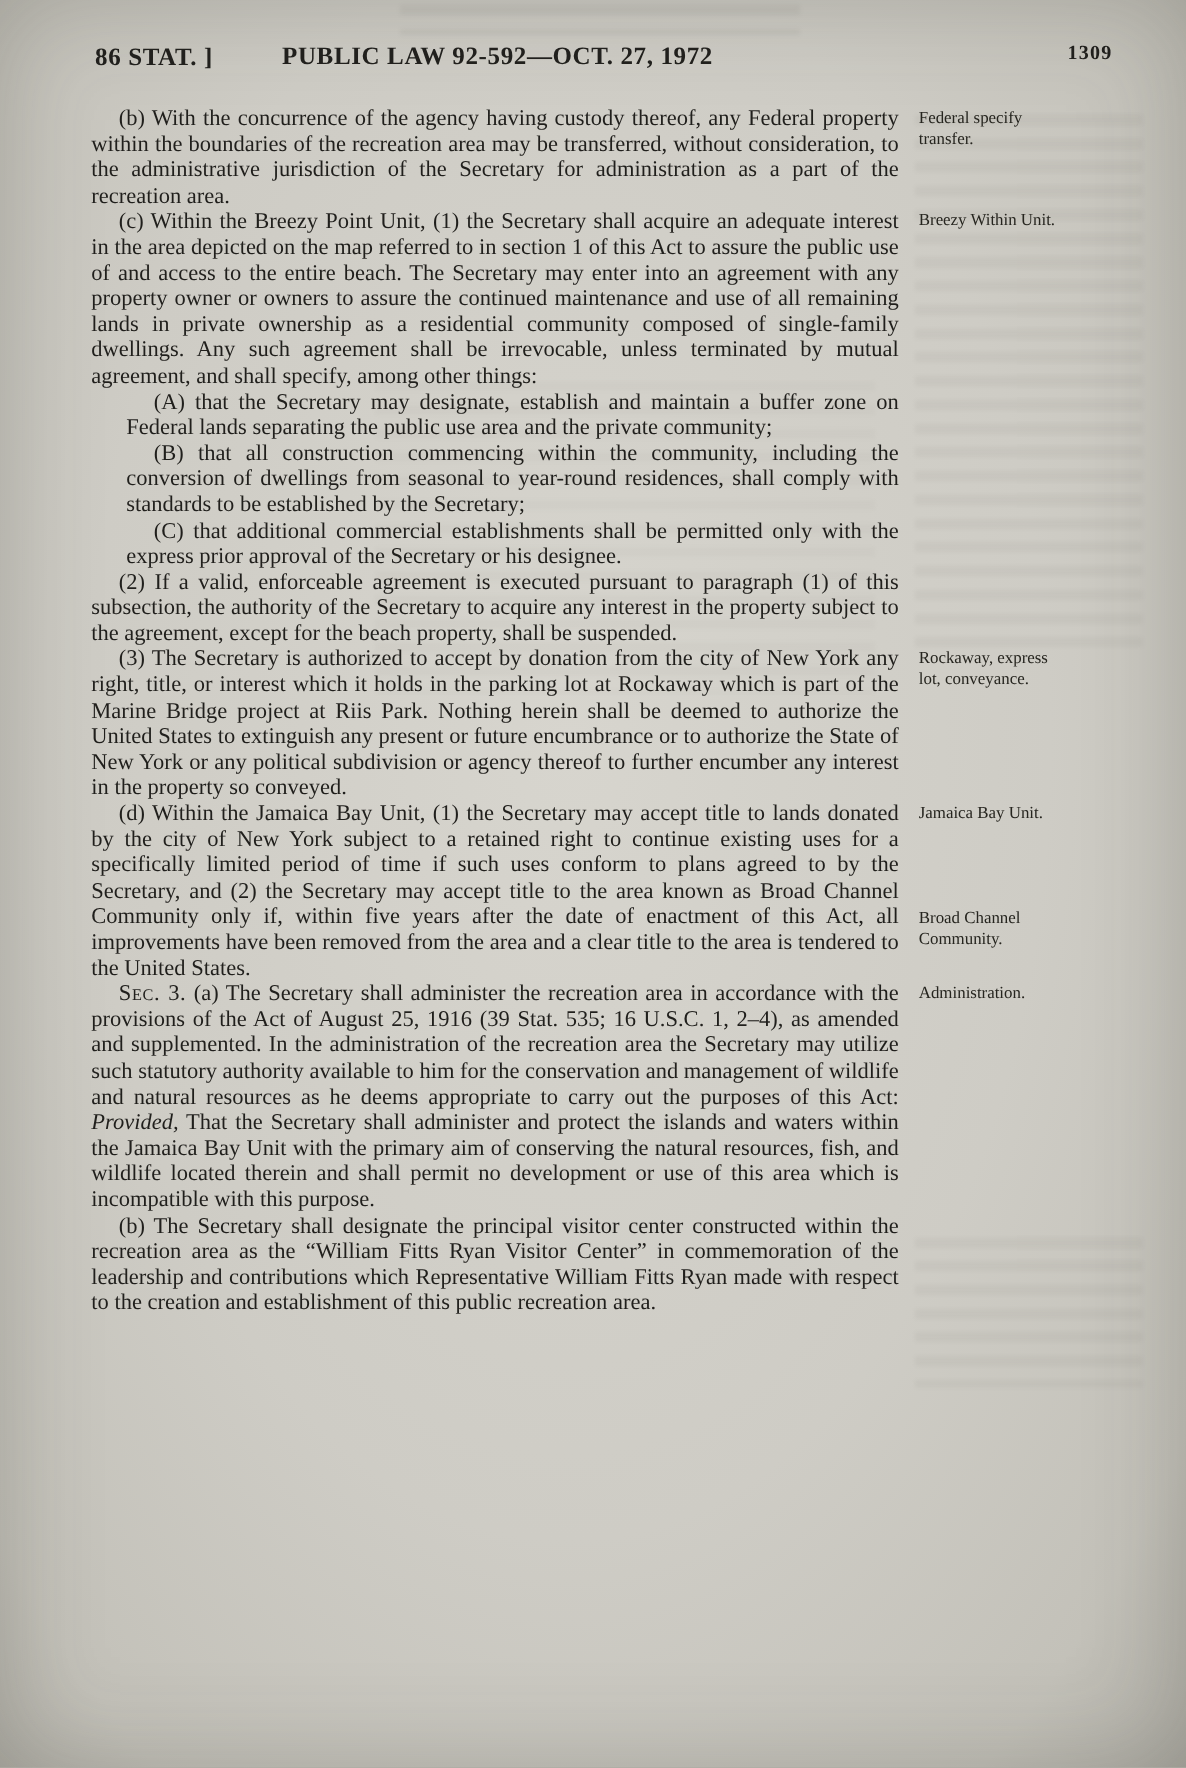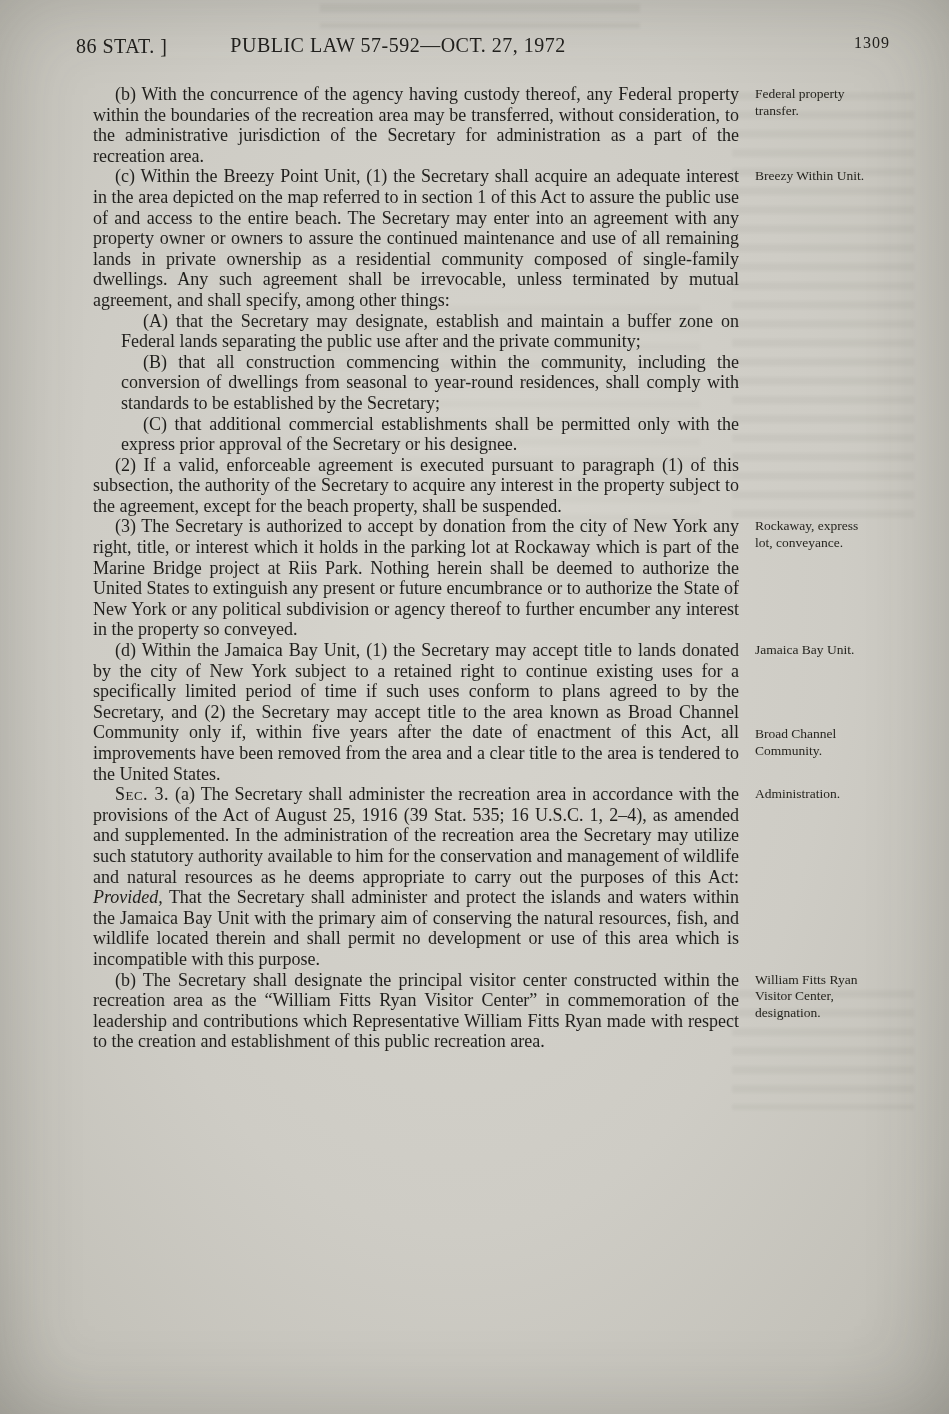--- a/index.html
+++ b/index.html
@@ -29,30 +29,30 @@
   }
   .ghost.g1 { left: 732px; top: 92px;  width: 182px; height: 430px; }
   .ghost.g2 { left: 300px; top: 305px; width: 400px; height: 250px; opacity: 0.16; }
   .ghost.g3 { left: 732px; top: 990px; width: 182px; height: 120px; }
   .ghost.g4 { left: 320px; top: 4px;   width: 320px; height: 24px;  opacity: 0.4; }
 
   .page-header {
     position: absolute;
     top: 34px; left: 76px;
     width: 814px; height: 30px;
-    font-weight: normal;
+    font-weight: bold;
     font-size: 20px;
   }
   .page-header .stat   { position: absolute; left: 0; top: 1px; letter-spacing: 0.5px; white-space: nowrap; }
   .page-header .law    { position: absolute; left: 322px; top: 0; transform: translateX(-50%); letter-spacing: 0.5px; white-space: nowrap; }
   .page-header .pageno { position: absolute; right: 0; top: 0; font-size: 16px; letter-spacing: 1px; }
 
   .text-column {
     position: absolute;
-    left: 93px; top: 84px;
+    left: 73px; top: 84px;
     width: 646px;
     font-size: 18px;
     line-height: 20.6px;
     text-align: justify;
     color: #201f1c;
   }
   .para { position: relative; text-indent: 22px; }
   .para.sub { padding-left: 28px; }
   .para .sc { font-variant: small-caps; letter-spacing: 0.5px; }
   .para em { font-style: italic; }
@@ -75,38 +75,38 @@
 
 <div class="sheet">
 
   <div class="ghost g1"></div>
   <div class="ghost g2"></div>
   <div class="ghost g3"></div>
   <div class="ghost g4"></div>
 
   <header class="page-header">
     <span class="stat">86 STAT. ]</span>
-    <span class="law">PUBLIC LAW 57-592—OCT. 27, 1972</span>
+    <span class="law">PUBLIC LAW 92-592—OCT. 27, 1972</span>
     <span class="pageno">1309</span>
   </header>
 
   <main class="text-column">
 
     <div class="para">
       <span>(b) With the concurrence of the agency having custody thereof, any Federal property within the boundaries of the recreation area may be transferred, without consideration, to the administrative jurisdiction of the Secretary for administration as a part of the recreation area.</span>
-      <span class="note">Federal property transfer.</span>
+      <span class="note">Federal specify transfer.</span>
     </div>
 
     <div class="para">
       <span>(c) Within the Breezy Point Unit, (1) the Secretary shall acquire an adequate interest in the area depicted on the map referred to in section 1 of this Act to assure the public use of and access to the entire beach. The Secretary may enter into an agreement with any property owner or owners to assure the continued maintenance and use of all remaining lands in private ownership as a residential community composed of single-family dwellings. Any such agreement shall be irrevocable, unless terminated by mutual agreement, and shall specify, among other things:</span>
       <span class="note">Breezy Within Unit.</span>
     </div>
 
     <div class="para sub">
-      <span>(A) that the Secretary may designate, establish and maintain a buffer zone on Federal lands separating the public use after and the private community;</span>
+      <span>(A) that the Secretary may designate, establish and maintain a buffer zone on Federal lands separating the public use area and the private community;</span>
     </div>
 
     <div class="para sub">
       <span>(B) that all construction commencing within the community, including the conversion of dwellings from seasonal to year-round residences, shall comply with standards to be established by the Secretary;</span>
     </div>
 
     <div class="para sub">
       <span>(C) that additional commercial establishments shall be permitted only with the express prior approval of the Secretary or his designee.</span>
     </div>
 
@@ -125,17 +125,16 @@
       <span class="note offset-4">Broad Channel Community.</span>
     </div>
 
     <div class="para">
       <span class="sc">Sec. 3.</span><span> (a) The Secretary shall administer the recreation area in accordance with the provisions of the Act of August 25, 1916 (39 Stat. 535; 16 U.S.C. 1, 2–4), as amended and supplemented. In the administration of the recreation area the Secretary may utilize such statutory authority available to him for the conservation and management of wildlife and natural resources as he deems appropriate to carry out the purposes of this Act: </span><em>Provided,</em><span> That the Secretary shall administer and protect the islands and waters within the Jamaica Bay Unit with the primary aim of conserving the natural resources, fish, and wildlife located therein and shall permit no development or use of this area which is incompatible with this purpose.</span>
       <span class="note">Administration.</span>
     </div>
 
     <div class="para">
       <span>(b) The Secretary shall designate the principal visitor center constructed within the recreation area as the “William Fitts Ryan Visitor Center” in commemoration of the leadership and contributions which Representative William Fitts Ryan made with respect to the creation and establishment of this public recreation area.</span>
-      <span class="note">William Fitts Ryan Visitor Center, designation.</span>
     </div>
 
   </main>
 </div>
 
 </body></html>

